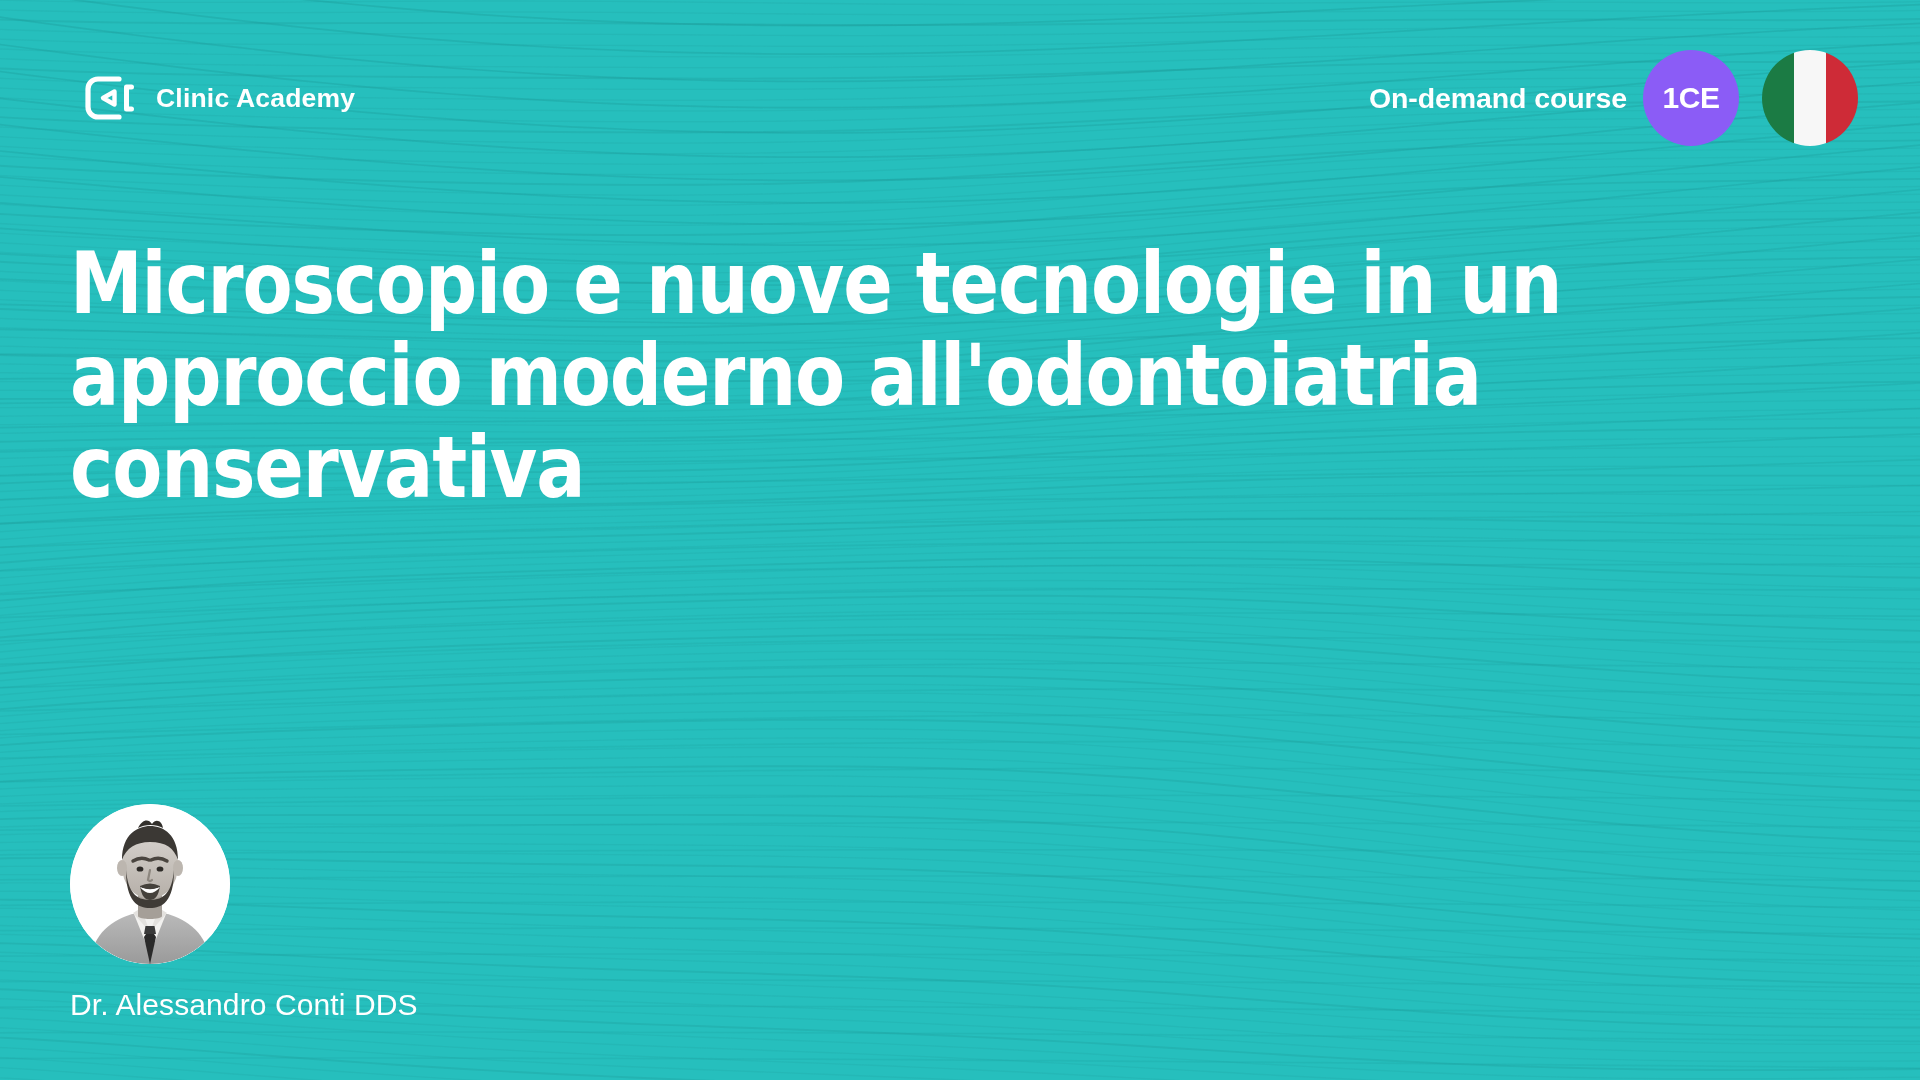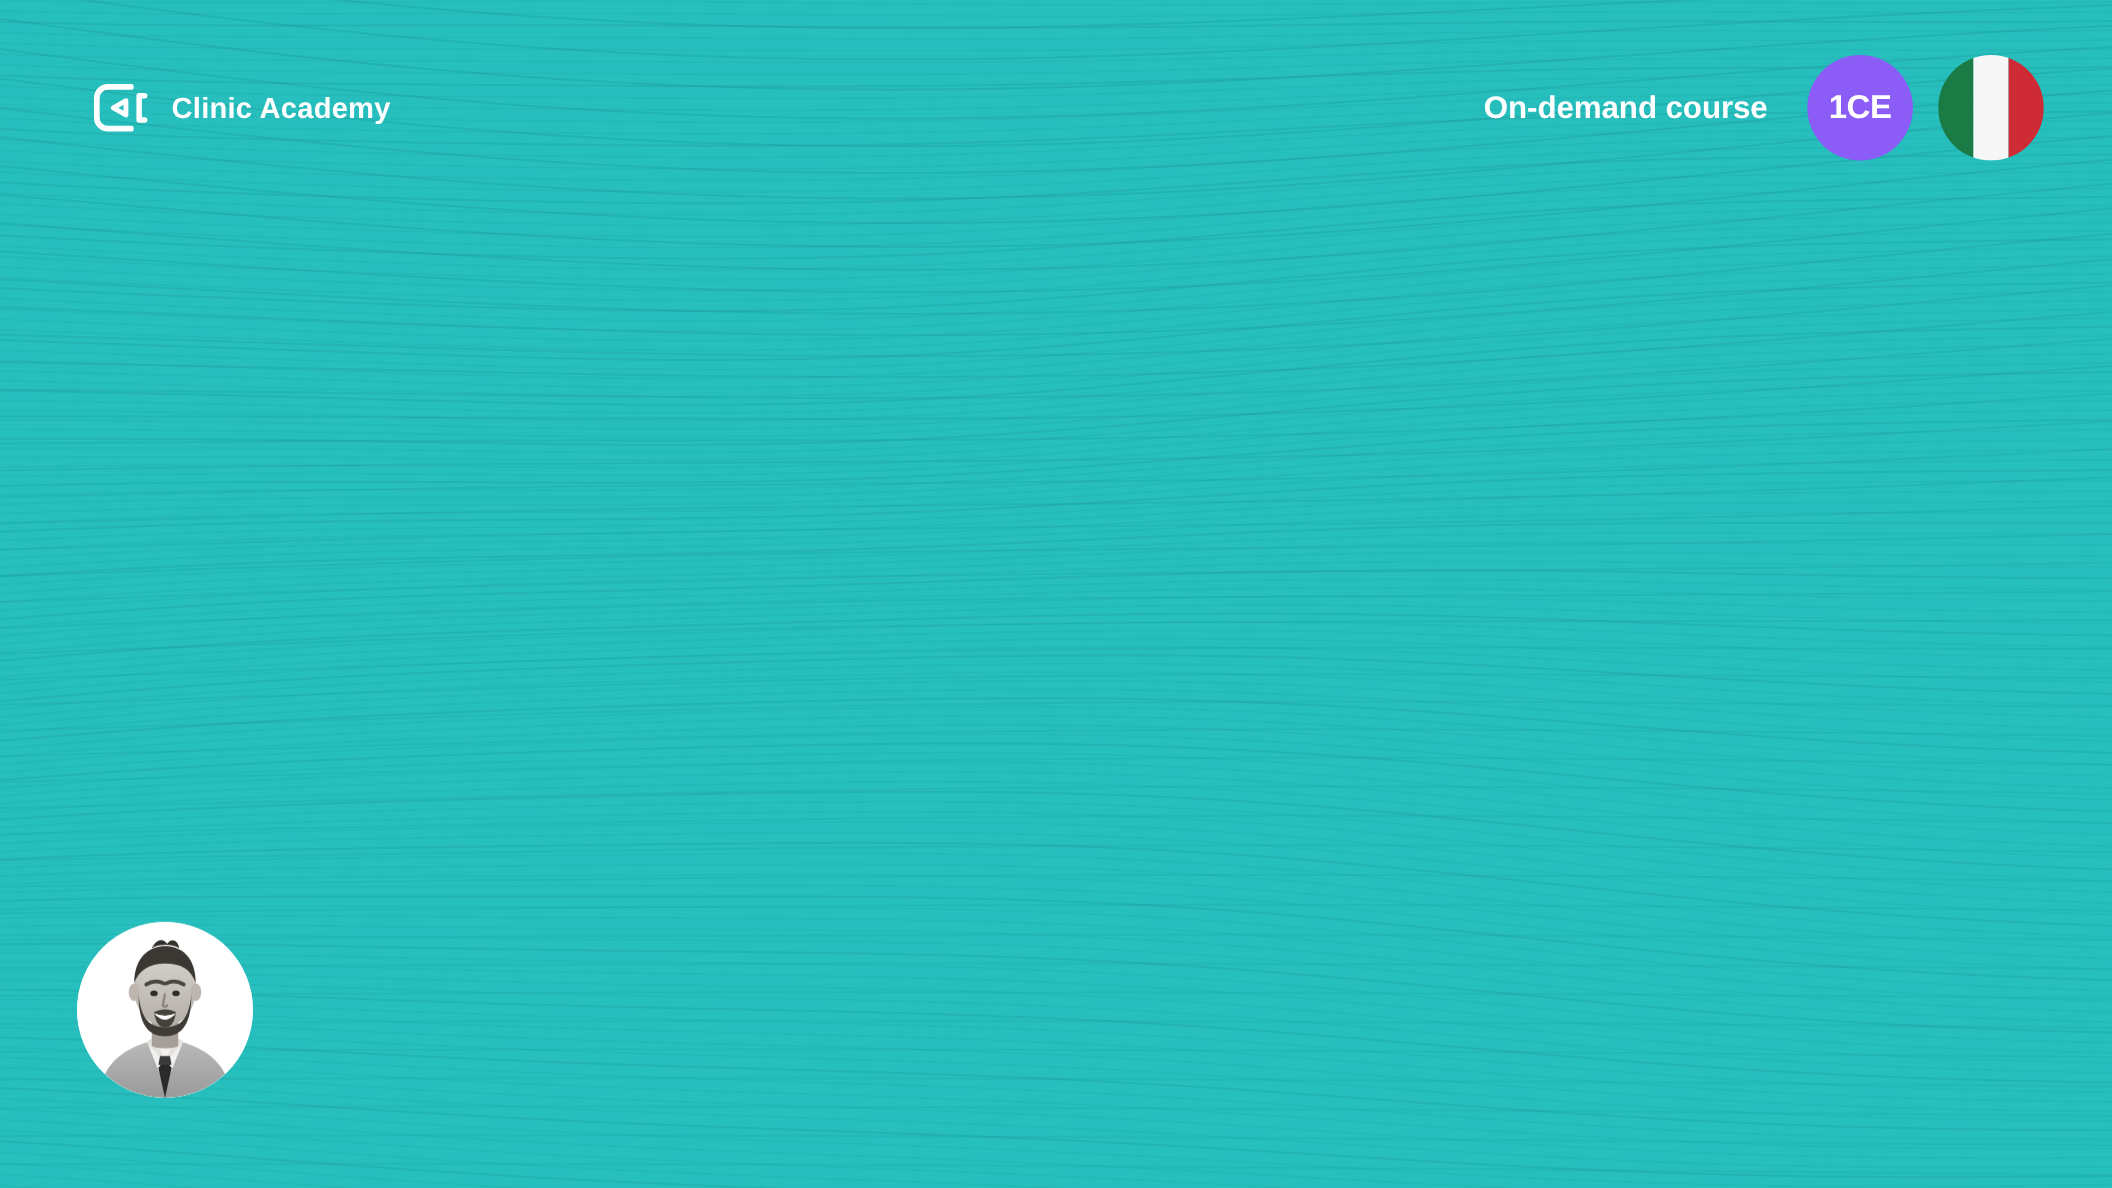--- a/index.html
+++ b/index.html
@@ -70,21 +70,21 @@
     align-items: center;
     gap: 0;
   }
 
   .course-kind {
     color: #ffffff;
     font-size: 28.5px;
     font-weight: bold;
     letter-spacing: -0.1px;
     white-space: nowrap;
-    margin-right: 36px;
+    margin-right: 16px;
   }
 
   .ce-badge {
     width: 96px;
     height: 96px;
     border-radius: 50%;
     background: #8b5cf6;
     display: flex;
     align-items: center;
     justify-content: center;
@@ -390,20 +390,23 @@
       </div>
 
       <div class="flag-badge">
         <div class="flag-stripe green"></div>
         <div class="flag-stripe white"></div>
         <div class="flag-stripe red"></div>
       </div>
     </div>
   </div>
 
+  <div class="title-block">
+    <h1 class="course-title">Microscopio e nuove tecnologie in un approccio moderno all'odontoiatria conservativa</h1>
+  </div>
 
   <div class="presenter">
     <div class="avatar">
       <svg viewBox="0 0 160 160" aria-hidden="true">
         <defs>
           <clipPath id="avclip">
               <circle cx="80" cy="80" r="80"></circle>
             </clipPath>
           <linearGradient id="suit" x1="0" y1="0" x2="0" y2="1">
             <stop offset="0%" stop-color="#b9b9b9"></stop>
@@ -446,15 +449,16 @@
           <path d="M80 66 L78 76 q2 2 4 0" stroke="#8d877f" stroke-width="2.2" fill="none" stroke-linecap="round"></path>
 
           <path d="M56 66 C56 98 68 104 80 104 C92 104 104 98 104 66 C102 88 94 96 80 96 C66 96 58 88 56 66 Z" fill="#3f3b36"></path>
           <path d="M70 82 q10 -5 20 0 q-2 14 -10 14 q-8 0 -10 -14 Z" fill="#45413b"></path>
 
           <path d="M70 83 q10 12 20 0 q-10 5 -20 0 Z" fill="#fbfbfa"></path>
           <path d="M70.5 83.6 q9.5 3.6 19 0 q-9.5 9 -19 0 Z" fill="#ffffff"></path>
         </g>
       </svg>
     </div>
+    <div class="presenter-name">Dr. Alessandro Conti DDS</div>
   </div>
 
 </div>
 
 </body></html>

